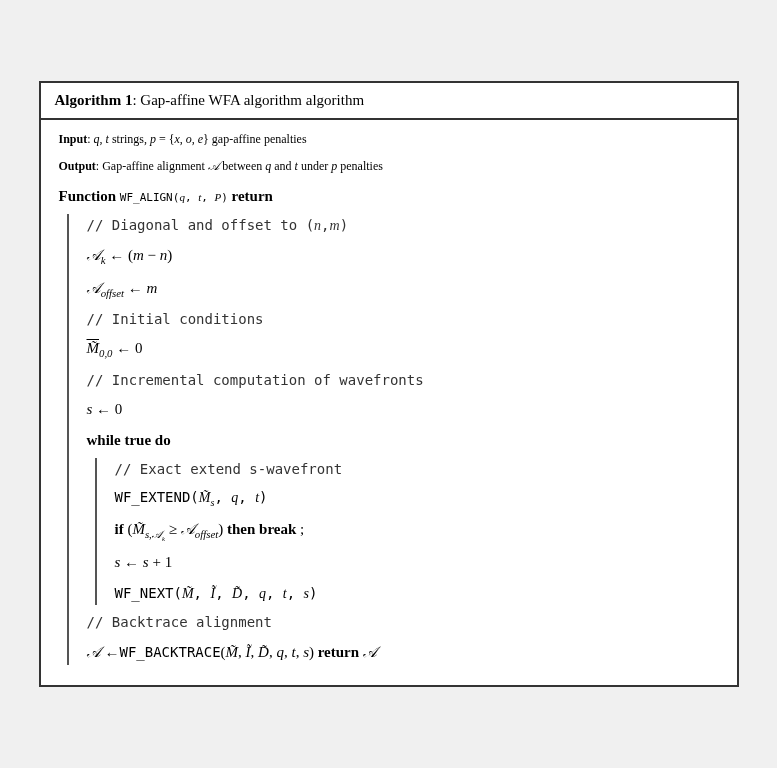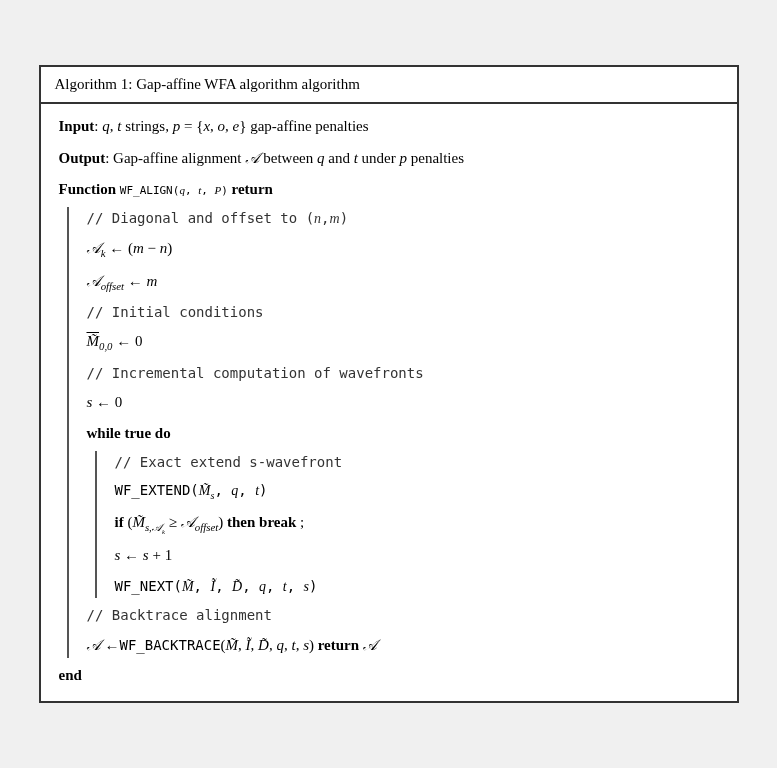--- a/index.html
+++ b/index.html
@@ -27,31 +27,31 @@
       line-height: 1.55;
     }
 
     .algo-title {
       border-bottom: 2px solid #333;
       padding: 6px 14px;
       font-size: 15px;
     }
 
     .algo-title span.algo-label {
-      font-weight: normal;
+      font-weight: bold;
       font-style: normal;
     }
 
     .algo-body {
       padding: 10px 18px 14px 18px;
     }
 
     .input-output {
       margin-bottom: 8px;
-      font-size: 15px;
+      font-size: 12px;
       line-height: 1.6;
     }
 
     .input-output .label {
       font-weight: bold;
     }
 
     .function-block {
       margin-top: 4px;
     }
@@ -209,19 +209,18 @@
         </div>
 
         <div class="comment block-line">// Backtrace alignment</div>
 
         <div class="math-line block-line">
           <span class="math">𝒜</span> ←<span class="code-line">WF_BACKTRACE</span>(<span class="math">M̃</span>, <span class="math">Ĩ</span>, <span class="math">D̃</span>, <span class="math">q</span>, <span class="math">t</span>, <span class="math">s</span>) <span class="kw">return</span> <span class="math">𝒜</span>
         </div>
 
       </div>
 
-      <div class="end-label">end</div>
 
     </div>
 
   </div>
 
 </div>
 
 </body></html>

